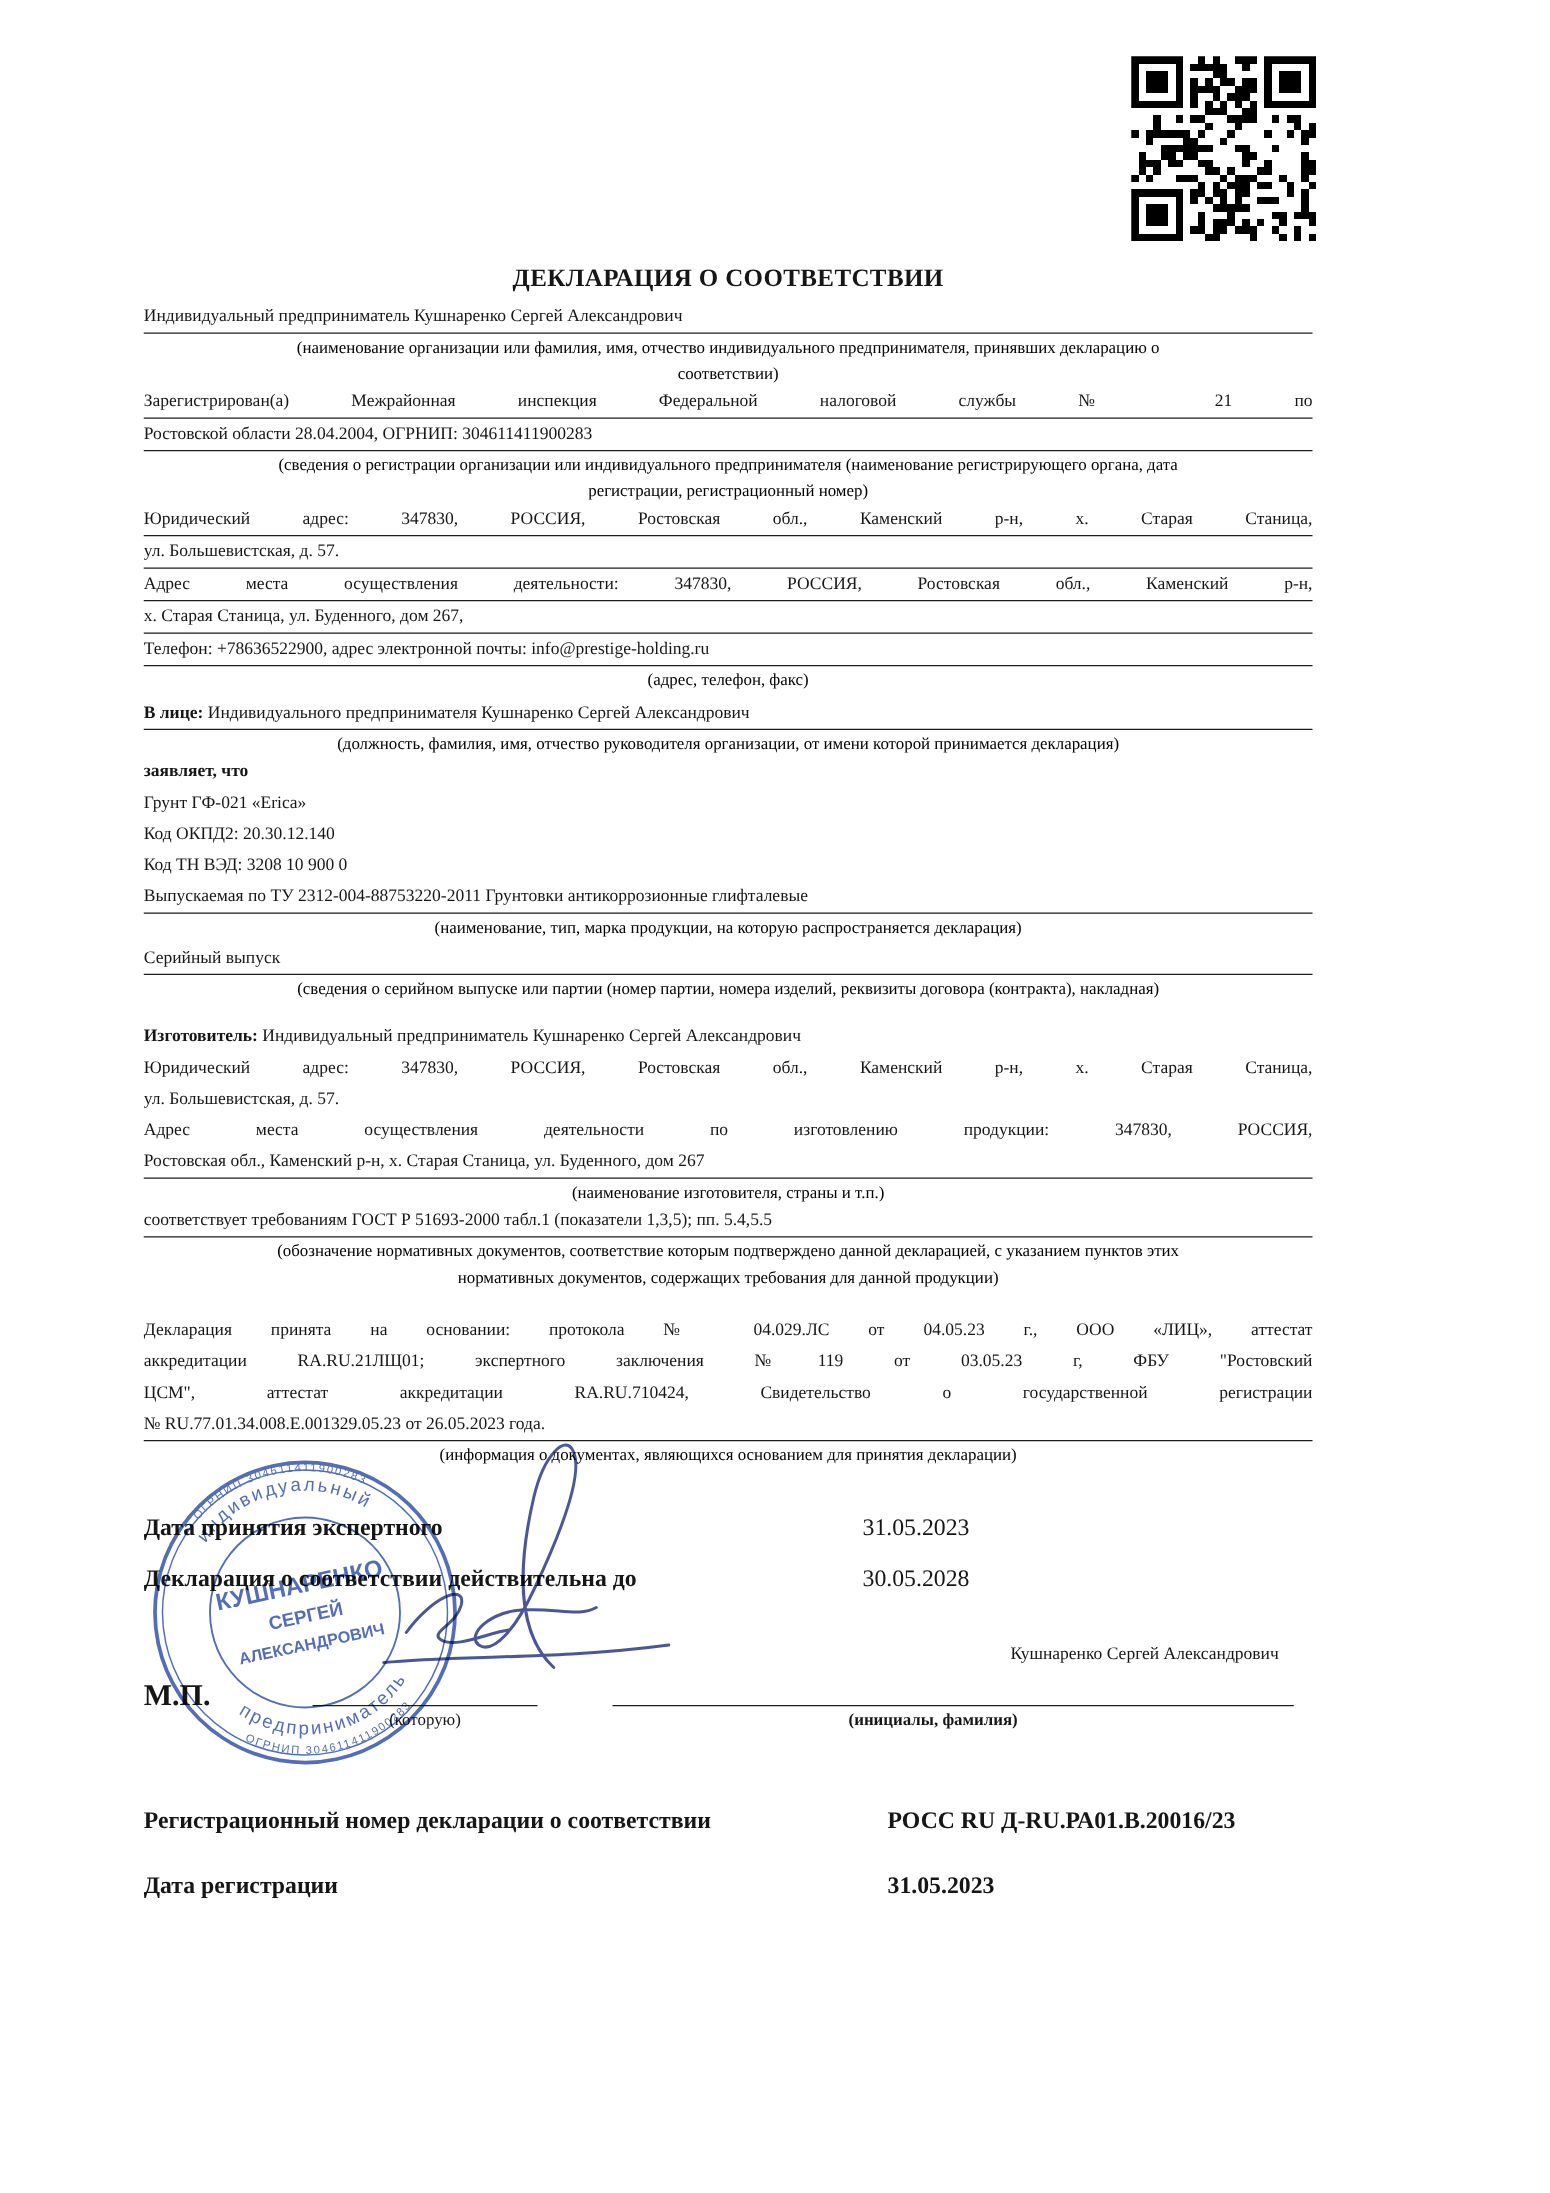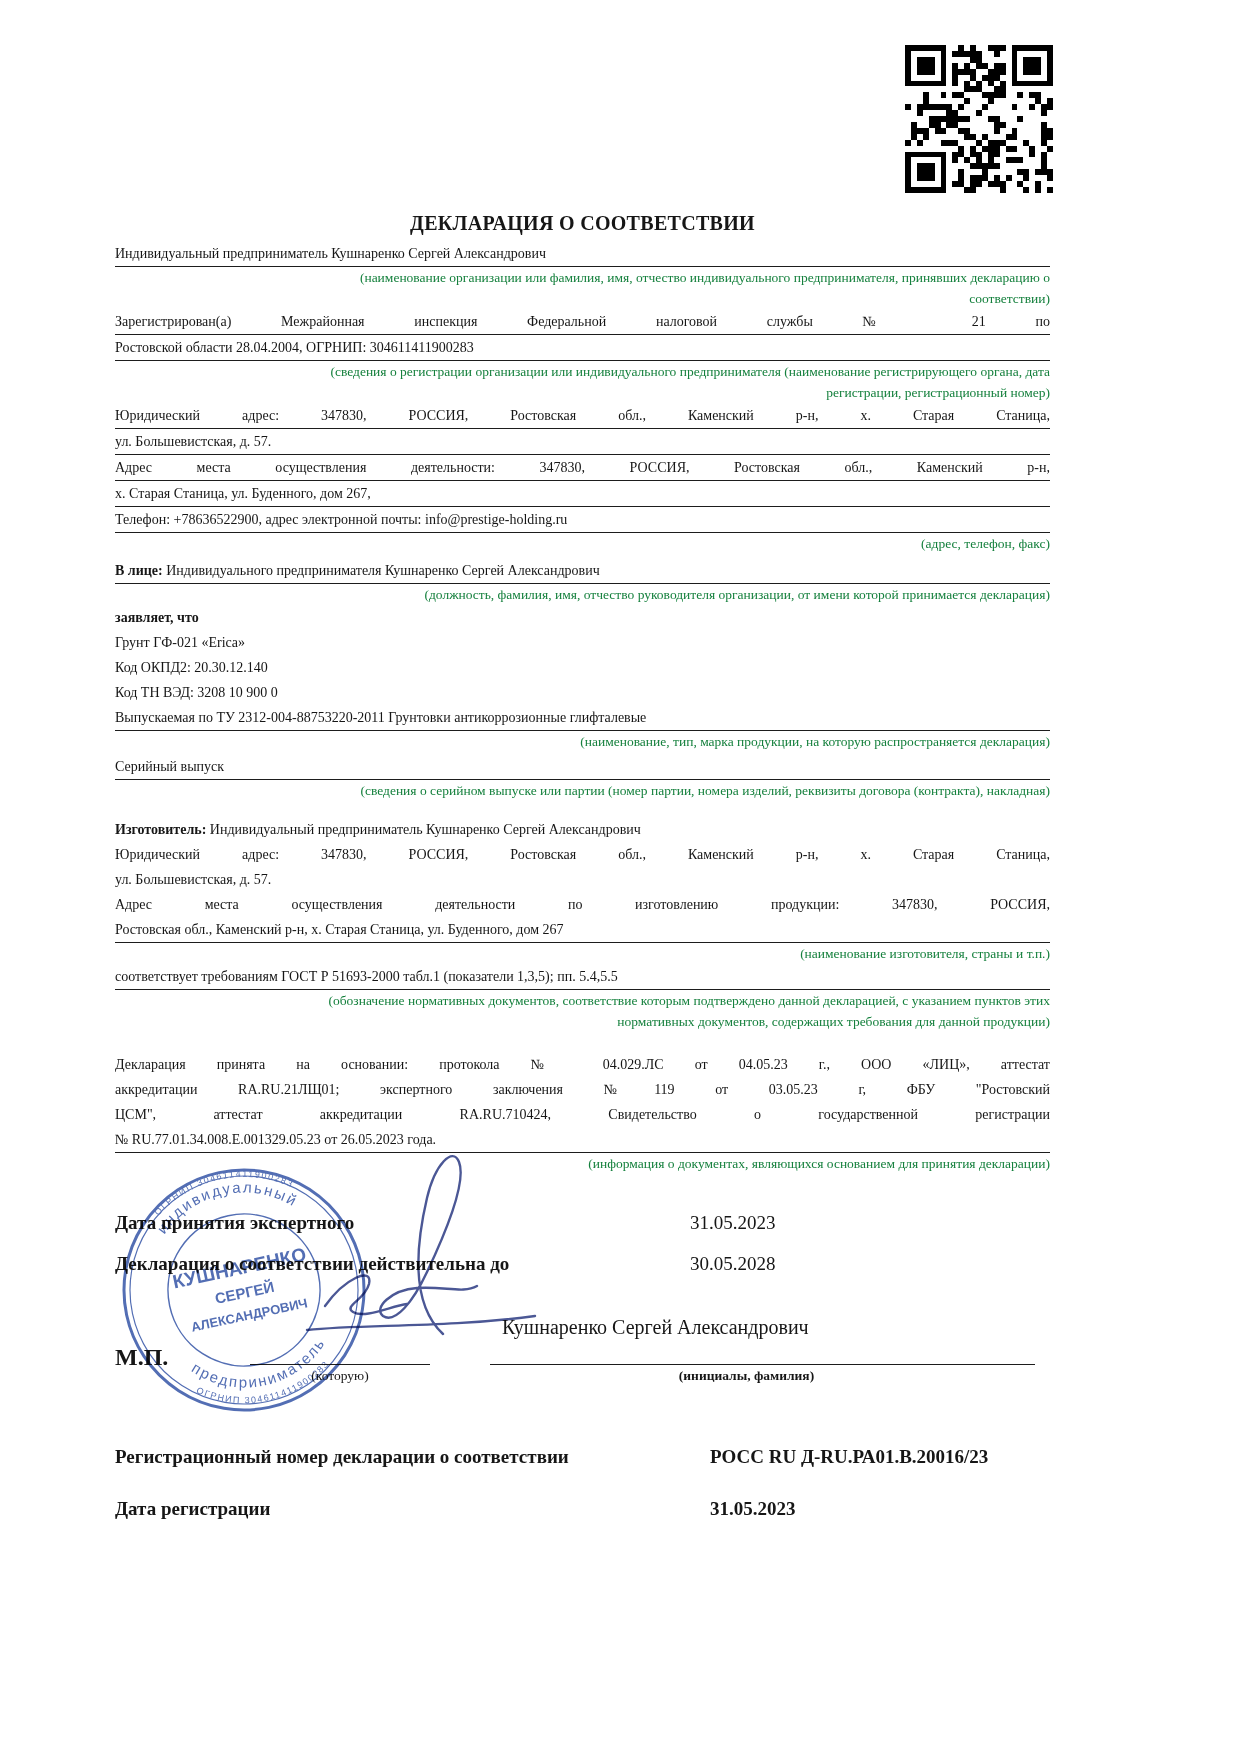--- a/index.html
+++ b/index.html
@@ -5,31 +5,31 @@
   html, body { margin:0; padding:0; background:#ffffff; }
   body {
     width:1240px; height:1754px; position:relative; overflow:hidden;
     font-family:"Liberation Serif", serif; color:#161616;
   }
   .content { position:absolute; left:115px; top:210px; width:935px; }
   .line { font-size:14px; line-height:25px; }
   .u { border-bottom:1.5px solid #1d1d1d; }
   .j { text-align:justify; text-align-last:justify; }
   .bold { font-weight:bold; }
-  .caption { font-size:13.5px; line-height:21px; text-align:right; color:#15803d; }
+  .caption { font-size:13.5px; line-height:21px; text-align:center; color:#000000; }
   .title { font-size:20px; font-weight:bold; text-align:center; line-height:26px; margin-bottom:5px; letter-spacing:.3px; } .gap16 { height:16px; } .gap20 { height:20px; } .gap24 { height:24px; }
   .row { position:relative; height:27px; margin-top:14px; }
   .row-label { position:absolute; left:0; top:0; font-size:19px; font-weight:bold; }
   .row-value { position:absolute; left:575px; top:0; font-size:19px; }
   .row2-value { position:absolute; left:595px; top:0; font-size:19px; font-weight:bold; }
 
   .qr { position:absolute; left:905px; top:45px; width:148px; height:148px; }
 
   .sig-area { position:relative; height:100px; margin-top:36px; }
-  .sig-name { position:absolute; left:387px; top:0; width:545px; text-align:left; font-size:20px; }
+  .sig-name { position:absolute; left:363px; top:0; width:545px; text-align:right; font-size:14px; }
   .sig-mp { position:absolute; left:0; top:28px; font-size:24px; font-weight:bold; }
   .sig-line-short { position:absolute; left:135px; top:0; width:180px; height:48px; border-bottom:1.5px solid #1d1d1d; }
   .sig-line-long  { position:absolute; left:375px; top:20px; width:545px; height:28px; border-bottom:1.5px solid #1d1d1d; }
   .sig-cap-sign { position:absolute; left:135px; top:52px; width:180px; text-align:center; font-size:13.5px; }
   .sig-cap-name { position:absolute; left:359px; top:52px; width:545px; text-align:center; font-size:13.5px; font-weight:bold; }
 
   .stamp {
     position:absolute; left:116px; top:1162px; width:256px; height:256px;
     transform:rotate(-12deg); opacity:.82; mix-blend-mode:multiply; z-index:5;
     font-family:"Liberation Sans", sans-serif;

